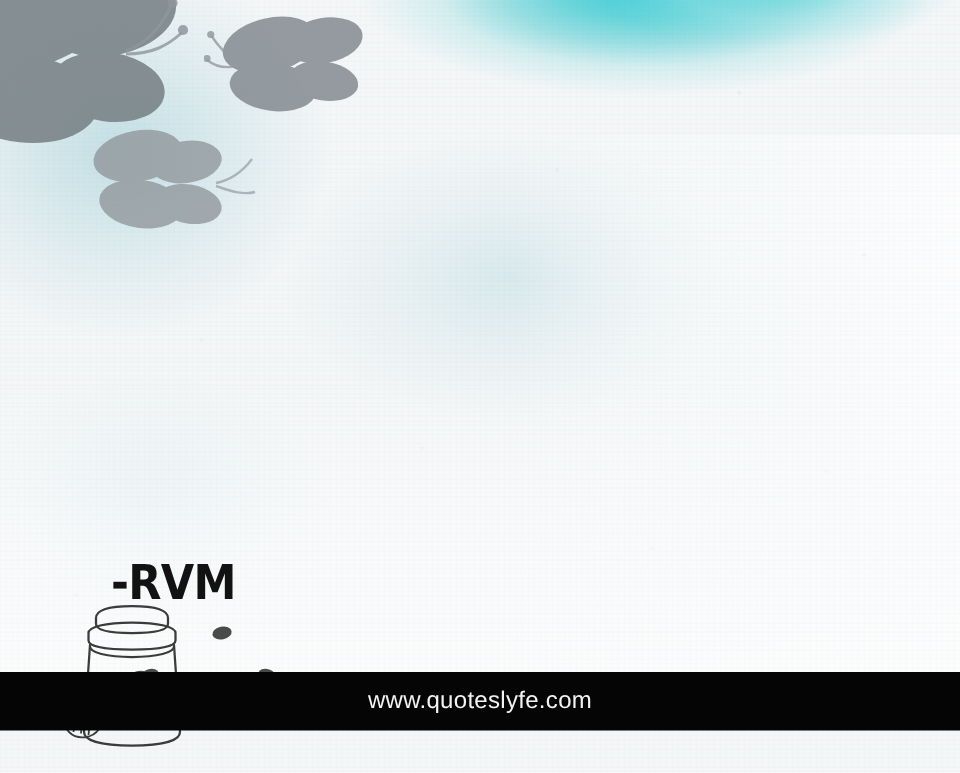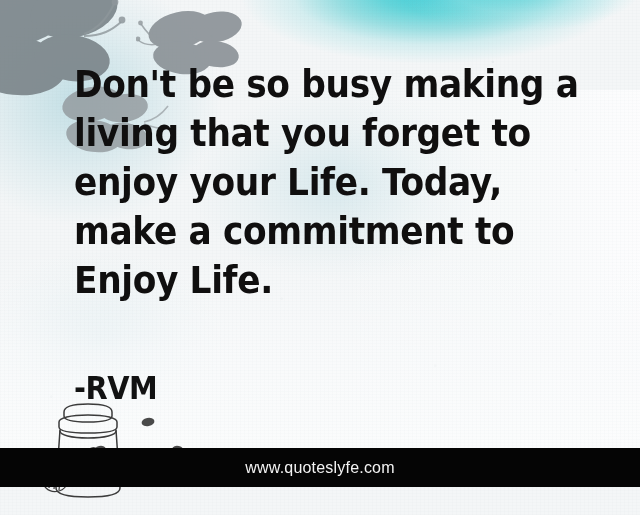--- a/index.html
+++ b/index.html
@@ -221,27 +221,20 @@
         <ellipse cx="42" cy="58" rx="28" ry="16" transform="rotate(8 42 58)"></ellipse>
         <ellipse cx="74" cy="58" rx="22" ry="13" transform="rotate(10 74 58)"></ellipse>
       </g>
       <g stroke="#9aa1a5" stroke-width="1.6" fill="none" opacity="0.75">
         <path d="M92 44 C102 42, 110 36, 116 28"></path>
         <path d="M92 46 C103 50, 111 52, 118 50"></path>
       </g>
     </svg>
   </div>
 
-  <div class="quote-block">
-    <div class="quote-line">Don't be so busy making a</div>
-    <div class="quote-line">living that you forget to</div>
-    <div class="quote-line">enjoy your Life. Today,</div>
-    <div class="quote-line">make a commitment to</div>
-    <div class="quote-line">Enjoy Life.</div>
-  </div>
 
   <div class="attribution">-RVM</div>
 
   <div class="jar-art">
     <svg width="190" height="100" viewBox="0 0 190 100">
       <g stroke="#3b3b3b" stroke-width="1.5" fill="none" stroke-linejoin="round" stroke-linecap="round">
 
         <path d="M38 14 C38 9, 46 6, 62 6 C78 6, 86 9, 86 14 L86 18 C86 22, 78 24, 62 24 C46 24, 38 22, 38 18 Z"></path>
 
         <path d="M33 24 C33 20, 44 17, 62 17 C80 17, 91 20, 91 24 L91 29 C91 33, 80 35, 62 35 C44 35, 33 33, 33 29 Z"></path>

